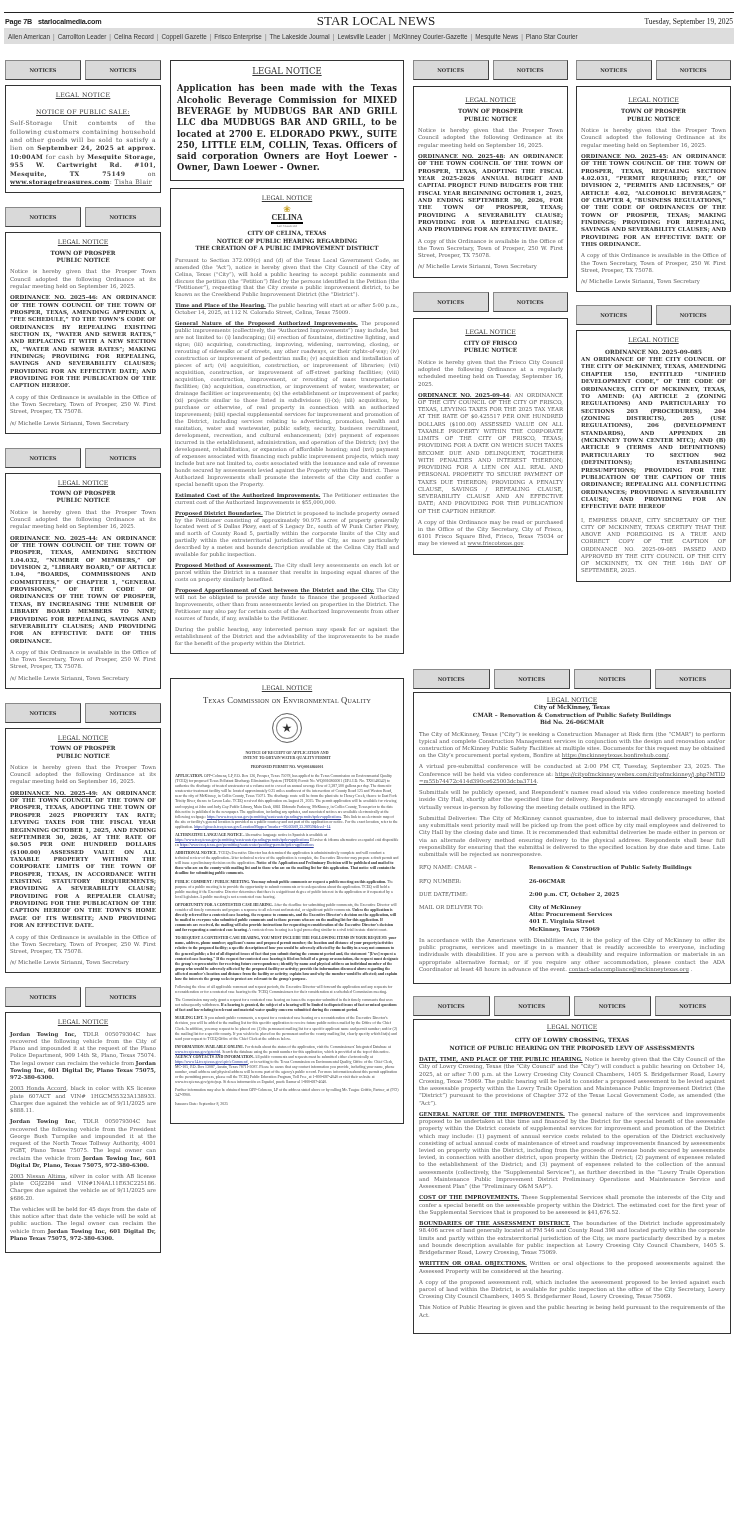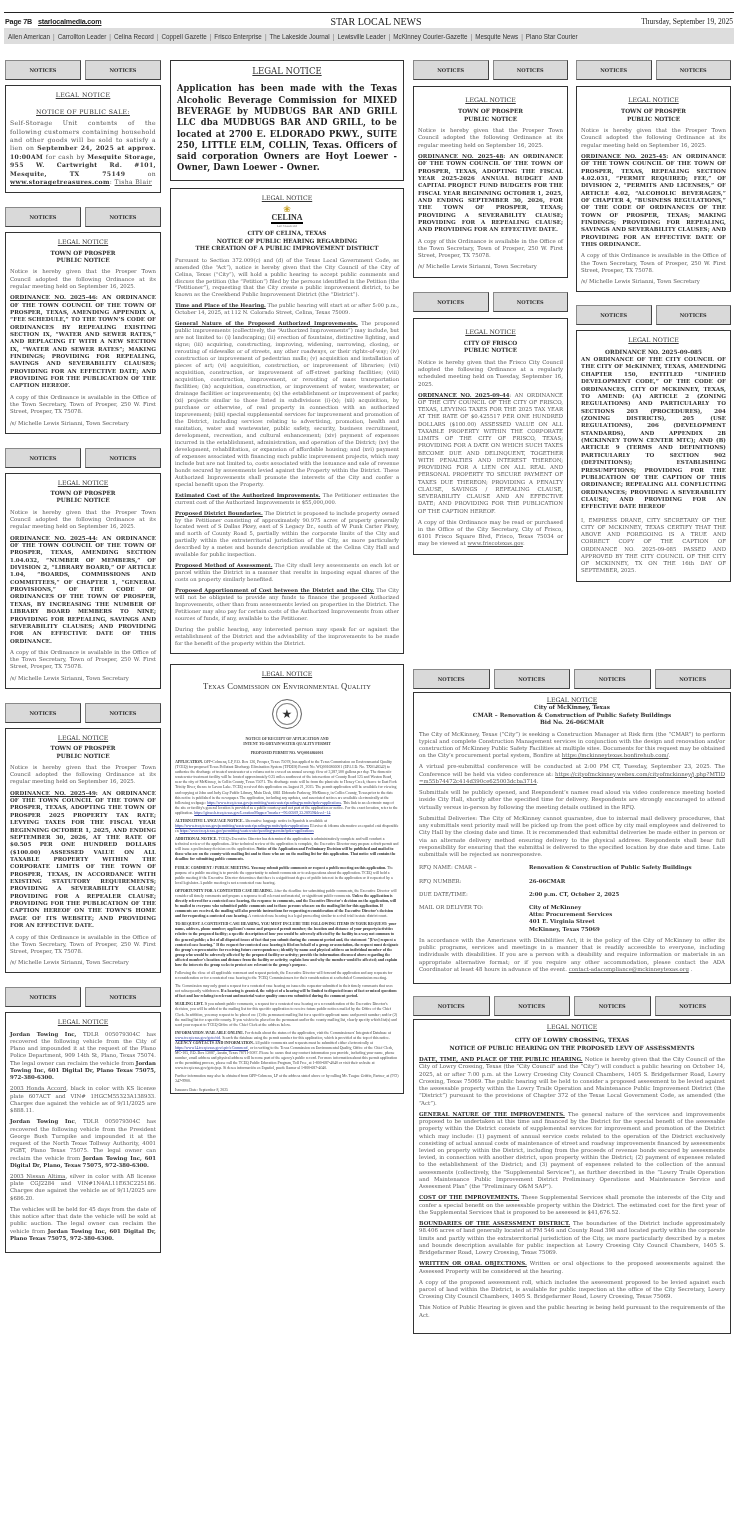--- a/index.html
+++ b/index.html
@@ -1,22 +1,22 @@
 <!DOCTYPE html>
 <html><head>
 <meta charset="utf-8">
 <style>
   * { box-sizing: border-box; margin: 0; padding: 0; }
   html, body { width: 738px; height: 1530px; overflow: hidden; background: #fff; }
   body { font-family: "DejaVu Serif", serif; color: #333; position: relative; }
   .top-rule { position: absolute; left: 4px; right: 4px; top: 12px; border-top: 1px solid #222; }
   .masthead { position: absolute; left: 5px; right: 5px; top: 14px; height: 14px; font-size: 7.2px; display: flex; align-items: center; justify-content: space-between; color: #222; }
   .masthead .left { font-family: "Liberation Sans", sans-serif; font-weight: bold; letter-spacing: -0.2px; }
-  .masthead .left span + span { margin-left: 6px; text-decoration: underline; }
-  .masthead .center { font-family: "Liberation Serif", serif; font-size: 10px; position: absolute; left: 50%; transform: translateX(-50%); padding-left: 14px; }
+  .masthead .left span + span { margin-left: 6px; }
+  .masthead .center { font-family: "Liberation Serif", serif; font-size: 13px; position: absolute; left: 50%; transform: translateX(-50%); padding-left: 14px; }
   .masthead .right { font-family: "Liberation Serif", serif; font-size: 7.5px; }
   .papers { position: absolute; left: 4px; right: 4px; top: 28px; height: 16px; background: #ddd; font-family: "Liberation Sans", sans-serif; font-size: 6.3px; color: #333; display: flex; align-items: center; padding-left: 4px; white-space: nowrap; overflow: hidden; }
   .papers .sep { margin: 0 3px; color: #777; }
   .col { position: absolute; }
   .nbar { display: flex; gap: 4px; height: 20px; }
   .nbtn { flex: 1; background: #d9d9d9; border: 1px solid #444; border-top-color: #888; border-left-color: #888; font-family: "DejaVu Serif", serif; font-size: 5px; font-weight: bold; display: flex; align-items: center; justify-content: center; color: #333; letter-spacing: 0.1px; }
   .box { border: 1px solid #333; background: #fff; padding: 5px 4px 6px; font-size: 5.4px; line-height: 1.34; text-align: justify; color: #555; }
   .box p { margin-top: 4px; }
   .hd { text-align: center; font-weight: normal; text-decoration: underline; color: #333; font-size: 6.2px; margin-bottom: 3px; }
   .sub { text-align: center; font-weight: bold; color: #333; font-size: 5.7px; line-height: 1.3; }
@@ -37,21 +37,21 @@
   .rfq .k { color: #555; }
   .rfq .v { font-weight: bold; color: #333; }
 </style>
 </head>
 <body>
 
 <div class="top-rule"></div>
 <div class="masthead">
   <div class="left"><span>Page 7B</span><span>starlocalmedia.com</span></div>
   <div class="center">STAR LOCAL NEWS</div>
-  <div class="right">Thursday, September 19, 2025</div>
+  <div class="right">Tuesday, September 19, 2025</div>
 </div>
 <div class="papers">
   <span>Allen American</span>
     <span class="sep">|</span>
   <span>Carrollton Leader</span>
     <span class="sep">|</span>
   <span>Celina Record</span>
     <span class="sep">|</span>
   <span>Coppell Gazette</span>
     <span class="sep">|</span>
@@ -154,21 +154,21 @@
     <p>Pursuant to Section 372.009(c) and (d) of the Texas Local Government Code, as amended (the “Act”), notice is hereby given that the City Council of the City of Celina, Texas (“City”), will hold a public hearing to accept public comments and discuss the petition (the “Petition”) filed by the persons identified in the Petition (the “Petitioner”), requesting that the City create a public improvement district, to be known as the Creekbend Public Improvement District (the “District”).</p>
     <p><span class="b u">Time and Place of the Hearing.</span><span> The public hearing will start at or after 5:00 p.m., October 14, 2025, at 112 N. Colorado Street, Celina, Texas 75009.</span></p>
     <p><span class="b u">General Nature of the Proposed Authorized Improvements.</span><span> The proposed public improvements (collectively, the “Authorized Improvements”) may include, but are not limited to: (i) landscaping; (ii) erection of fountains, distinctive lighting, and signs; (iii) acquiring, constructing, improving, widening, narrowing, closing, or rerouting of sidewalks or of streets, any other roadways, or their rights-of-way; (iv) construction or improvement of pedestrian malls; (v) acquisition and installation of pieces of art; (vi) acquisition, construction, or improvement of libraries; (vii) acquisition, construction, or improvement of off-street parking facilities; (viii) acquisition, construction, improvement, or rerouting of mass transportation facilities; (ix) acquisition, construction, or improvement of water, wastewater, or drainage facilities or improvements; (x) the establishment or improvement of parks; (xi) projects similar to those listed in subdivisions (i)-(x); (xii) acquisition, by purchase or otherwise, of real property in connection with an authorized improvement; (xiii) special supplemental services for improvement and promotion of the District, including services relating to advertising, promotion, health and sanitation, water and wastewater, public safety, security, business recruitment, development, recreation, and cultural enhancement; (xiv) payment of expenses incurred in the establishment, administration, and operation of the District; (xv) the development, rehabilitation, or expansion of affordable housing; and (xvi) payment of expenses associated with financing such public improvement projects, which may include but are not limited to, costs associated with the issuance and sale of revenue bonds secured by assessments levied against the Property within the District. These Authorized Improvements shall promote the interests of the City and confer a special benefit upon the Property.</span></p>
     <p><span class="b u">Estimated Cost of the Authorized Improvements.</span><span> The Petitioner estimates the current cost of the Authorized Improvements is $55,000,000.</span></p>
     <p><span class="b u">Proposed District Boundaries.</span><span> The District is proposed to include property owned by the Petitioner consisting of approximately 90.975 acres of property generally located west of S Dallas Pkwy, east of S Legacy Dr., south of W Punk Carter Pkwy, and north of County Road 5, partially within the corporate limits of the City and partially within the extraterritorial jurisdiction of the City, as more particularly described by a metes and bounds description available at the Celina City Hall and available for public inspection.</span></p>
     <p><span class="b u">Proposed Method of Assessment.</span><span> The City shall levy assessments on each lot or parcel within the District in a manner that results in imposing equal shares of the costs on property similarly benefited.</span></p>
     <p><span class="b u">Proposed Apportionment of Cost between the District and the City.</span><span> The City will not be obligated to provide any funds to finance the proposed Authorized Improvements, other than from assessments levied on properties in the District. The Petitioner may also pay for certain costs of the Authorized Improvements from other sources of funds, if any, available to the Petitioner.</span></p>
     <p>During the public hearing, any interested person may speak for or against the establishment of the District and the advisability of the improvements to be made for the benefit of the property within the District.</p>
   </div>
 
-  <div class="box" style="margin-top:10px; padding:5px 4px 0;">
+  <div class="box" style="margin-top:24px; padding:5px 4px 16px;">
     <div class="hd">LEGAL NOTICE</div>
     <div class="tceq-title">Texas Commission on Environmental Quality</div>
     <div class="seal">★</div>
     <div class="tiny">
       <div style="text-align:center; font-weight:bold;">NOTICE OF RECEIPT OF APPLICATION AND</div>
       <div style="text-align:center; font-weight:bold;">INTENT TO OBTAIN WATER QUALITY PERMIT</div>
       <div style="text-align:center; font-weight:bold; margin:4px 0;">PROPOSED PERMIT NO. WQ0016866001</div>
       <p><span class="b">APPLICATION.</span><span> OPP-Colmena, LP, P.O. Box 126, Prosper, Texas 75078, has applied to the Texas Commission on Environmental Quality (TCEQ) for proposed Texas Pollutant Discharge Elimination System (TPDES) Permit No. WQ0016866001 (EPA I.D. No. TX0148342) to authorize the discharge of treated wastewater at a volume not to exceed an annual average flow of 3,387,500 gallons per day. The domestic wastewater treatment facility will be located approximately 0.25 miles southwest of the intersection of County Road 125 and Weston Road, near the city of McKinney, in Collin County, Texas 75071. The discharge route will be from the plant site to Honey Creek, thence to East Fork Trinity River, thence to Lavon Lake. TCEQ received this application on August 21, 2025. The permit application will be available for viewing and copying at John and Judy Gay Public Library, Main Desk, 6861 Eldorado Parkway, McKinney, in Collin County, Texas prior to the date this notice is published in the newspaper. The application, including any updates, and associated notices are available electronically at the following webpage: </span><span class="link">https://www.tceq.texas.gov/permitting/wastewater/pending-permits/tpdes-applications</span><span>. This link to an electronic map of the site or facility's general location is provided as a public courtesy and not part of the application or notice. For the exact location, refer to the application. </span><span class="link">https://gisweb.tceq.texas.gov/LocationMapper/?marker=-96.60509,33.28959&amp;level=14</span></p>
       <p><span class="b">ALTERNATIVE LANGUAGE NOTICE.</span><span> Alternative language notice in Spanish is available at </span><span class="link">https://www.tceq.texas.gov/permitting/wastewater/pending-permits/tpdes-applications</span><span> El aviso de idioma alternativo en español está disponible en </span><span class="link">https://www.tceq.texas.gov/permitting/wastewater/pending-permits/tpdes-applications</span></p>
       <p><span class="b">ADDITIONAL NOTICE.</span><span> TCEQ's Executive Director has determined the application is administratively complete and will conduct a technical review of the application. After technical review of the application is complete, the Executive Director may prepare a draft permit and will issue a preliminary decision on the application. </span><span class="b">Notice of the Application and Preliminary Decision will be published and mailed to those who are on the county-wide mailing list and to those who are on the mailing list for this application. That notice will contain the deadline for submitting public comments.</span></p>

